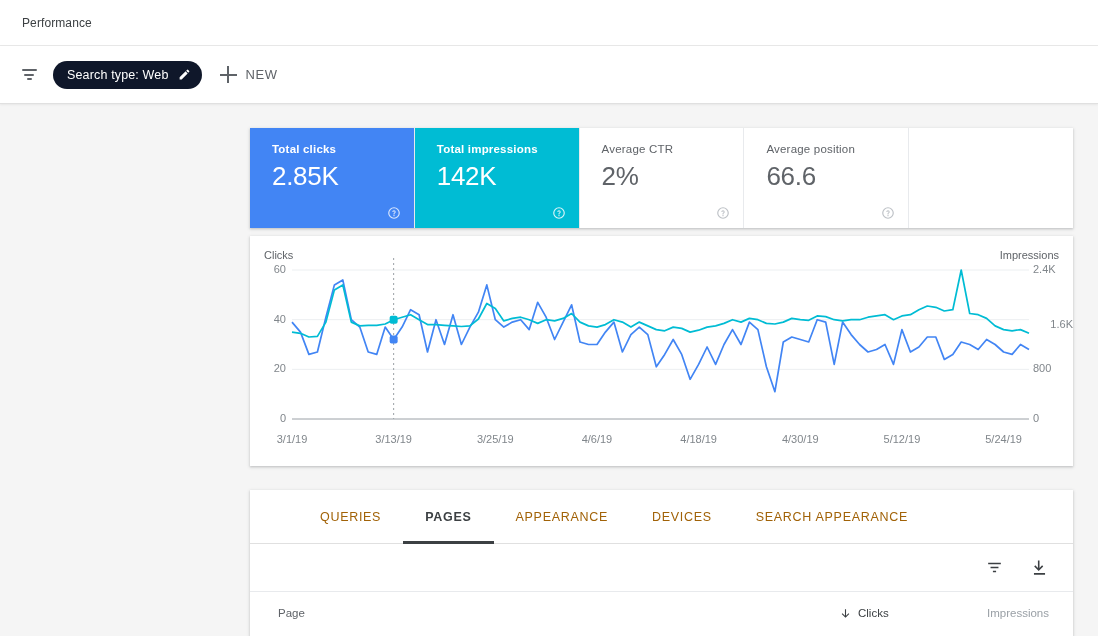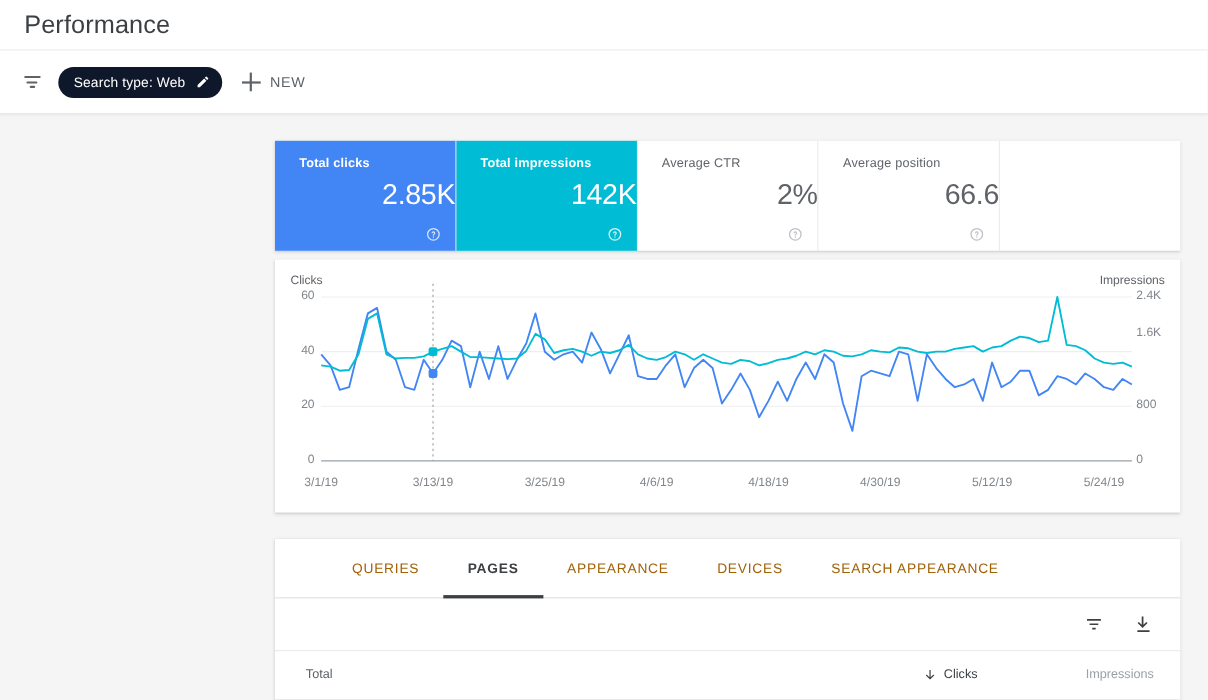--- a/index.html
+++ b/index.html
@@ -13,21 +13,21 @@
   
   .app-header {
     height: 46px;
     background: #ffffff;
     display: flex;
     align-items: center;
     padding-left: 22px;
     border-bottom: 1px solid #e8e8e8;
   }
   .app-title {
-    font-size: 23px;
+    font-size: 12px;
     color: #3c4043;
     font-weight: 400;
     letter-spacing: .1px;
   }
 
   
   .filter-bar {
     height: 58px;
     background: #ffffff;
     display: flex;
@@ -117,21 +117,20 @@
     letter-spacing: .2px;
     margin-bottom: 6px;
   }
   .metric.m-clicks .metric-label,
   .metric.m-impr .metric-label { color: #ffffff; font-weight: 700; }
   .metric-value {
     font-size: 26px;
     color: #5f6368;
     font-weight: 400;
     letter-spacing: -.3px;
-    text-align: right;
   }
   .metric.m-clicks .metric-value,
   .metric.m-impr .metric-value { color: #ffffff; }
   .help-icon {
     position: absolute;
     right: 13px; bottom: 8px;
     width: 14px; height: 14px;
     cursor: pointer;
   }
 
@@ -307,21 +306,21 @@
         <rect x="139.65517241379308" y="79.66666666666667" width="8" height="8" rx="2" fill="#00bcd4"></rect>
         <rect x="139.65517241379308" y="99.53333333333333" width="8" height="8" rx="2" fill="#4285f4"></rect>
       </svg>
     <div id="tick-layer">
         <div class="y-tick left" style="top: 176px;">0</div>
         <div class="y-tick left" style="top: 126.333px;">20</div>
         <div class="y-tick left" style="top: 76.6667px;">40</div>
         <div class="y-tick left" style="top: 27px;">60</div>
         <div class="y-tick right" style="top: 176px;">0</div>
         <div class="y-tick right" style="top: 126.333px;">800</div>
-        <div class="y-tick right" style="top: 60px;">1.6K</div>
+        <div class="y-tick right" style="top: 82px; text-align: right;">1.6K</div>
         <div class="y-tick right" style="top: 27px;">2.4K</div>
         <div class="x-tick" style="left: 42px; top: 197px;">3/1/19</div>
         <div class="x-tick" style="left: 143.655px; top: 197px;">3/13/19</div>
         <div class="x-tick" style="left: 245.31px; top: 197px;">3/25/19</div>
         <div class="x-tick" style="left: 346.966px; top: 197px;">4/6/19</div>
         <div class="x-tick" style="left: 448.621px; top: 197px;">4/18/19</div>
         <div class="x-tick" style="left: 550.276px; top: 197px;">4/30/19</div>
         <div class="x-tick" style="left: 651.931px; top: 197px;">5/12/19</div>
         <div class="x-tick" style="left: 753.586px; top: 197px;">5/24/19</div>
       </div>
@@ -345,21 +344,21 @@
         </svg>
     </span>
     <span class="tool-icon">
       <svg width="19" height="19" viewBox="0 0 24 24">
           <path fill="#3c4043" d="M12 3v9.6l3.3-3.3 1.4 1.4L11 16.4 5.3 10.7l1.4-1.4L10 12.6V3h2zM5 19h14v2H5v-2z"></path>
         </svg>
     </span>
   </div>
 
   <div class="table-head">
-    <div class="th-page">Total</div>
+    <div class="th-page">Page</div>
     <div class="th-clicks">
       <span class="sort-arrow">
         <svg width="13" height="13" viewBox="0 0 24 24">
             <path fill="#3c4043" d="M11 4h2v12.2l4.6-4.6 1.4 1.4L12 20l-7-7 1.4-1.4 4.6 4.6V4z"></path>
           </svg>
       </span>
       <span>Clicks</span>
     </div>
     <div class="th-impressions">Impressions</div>
   </div>

